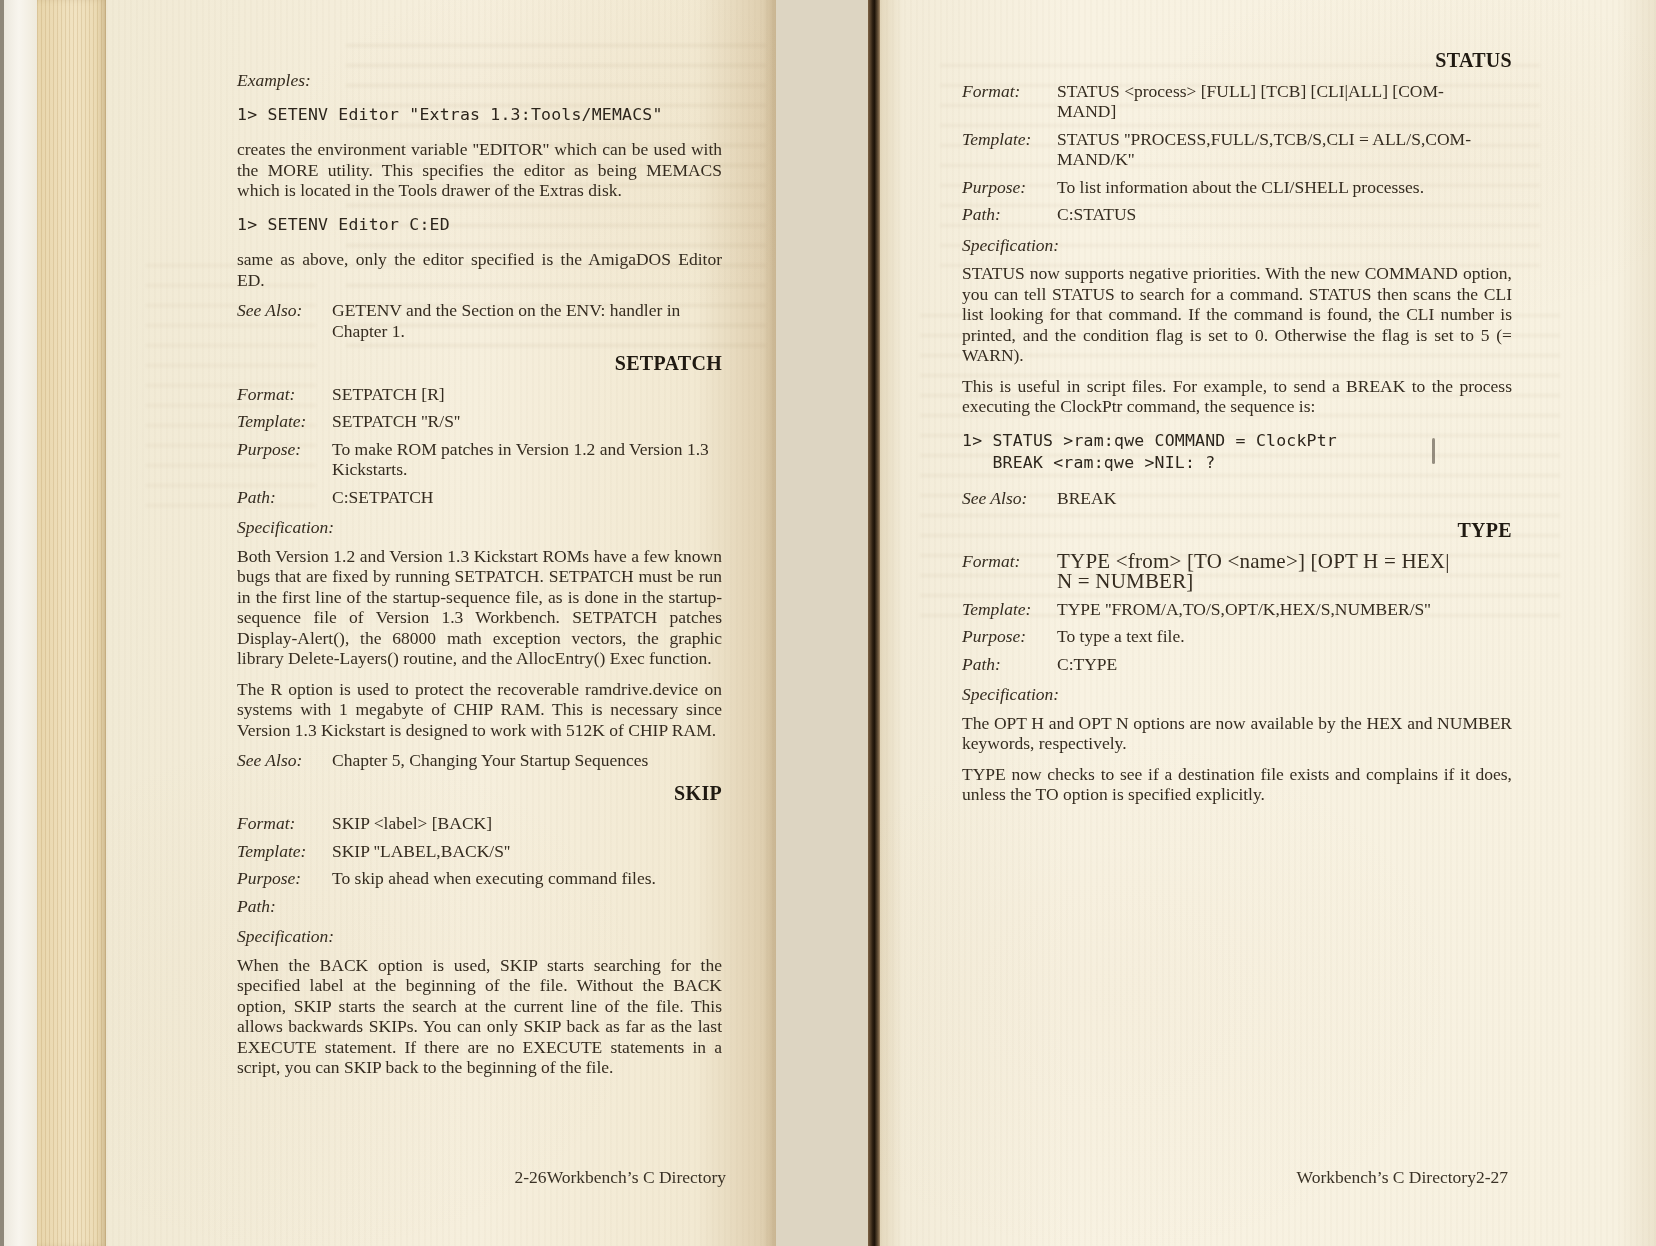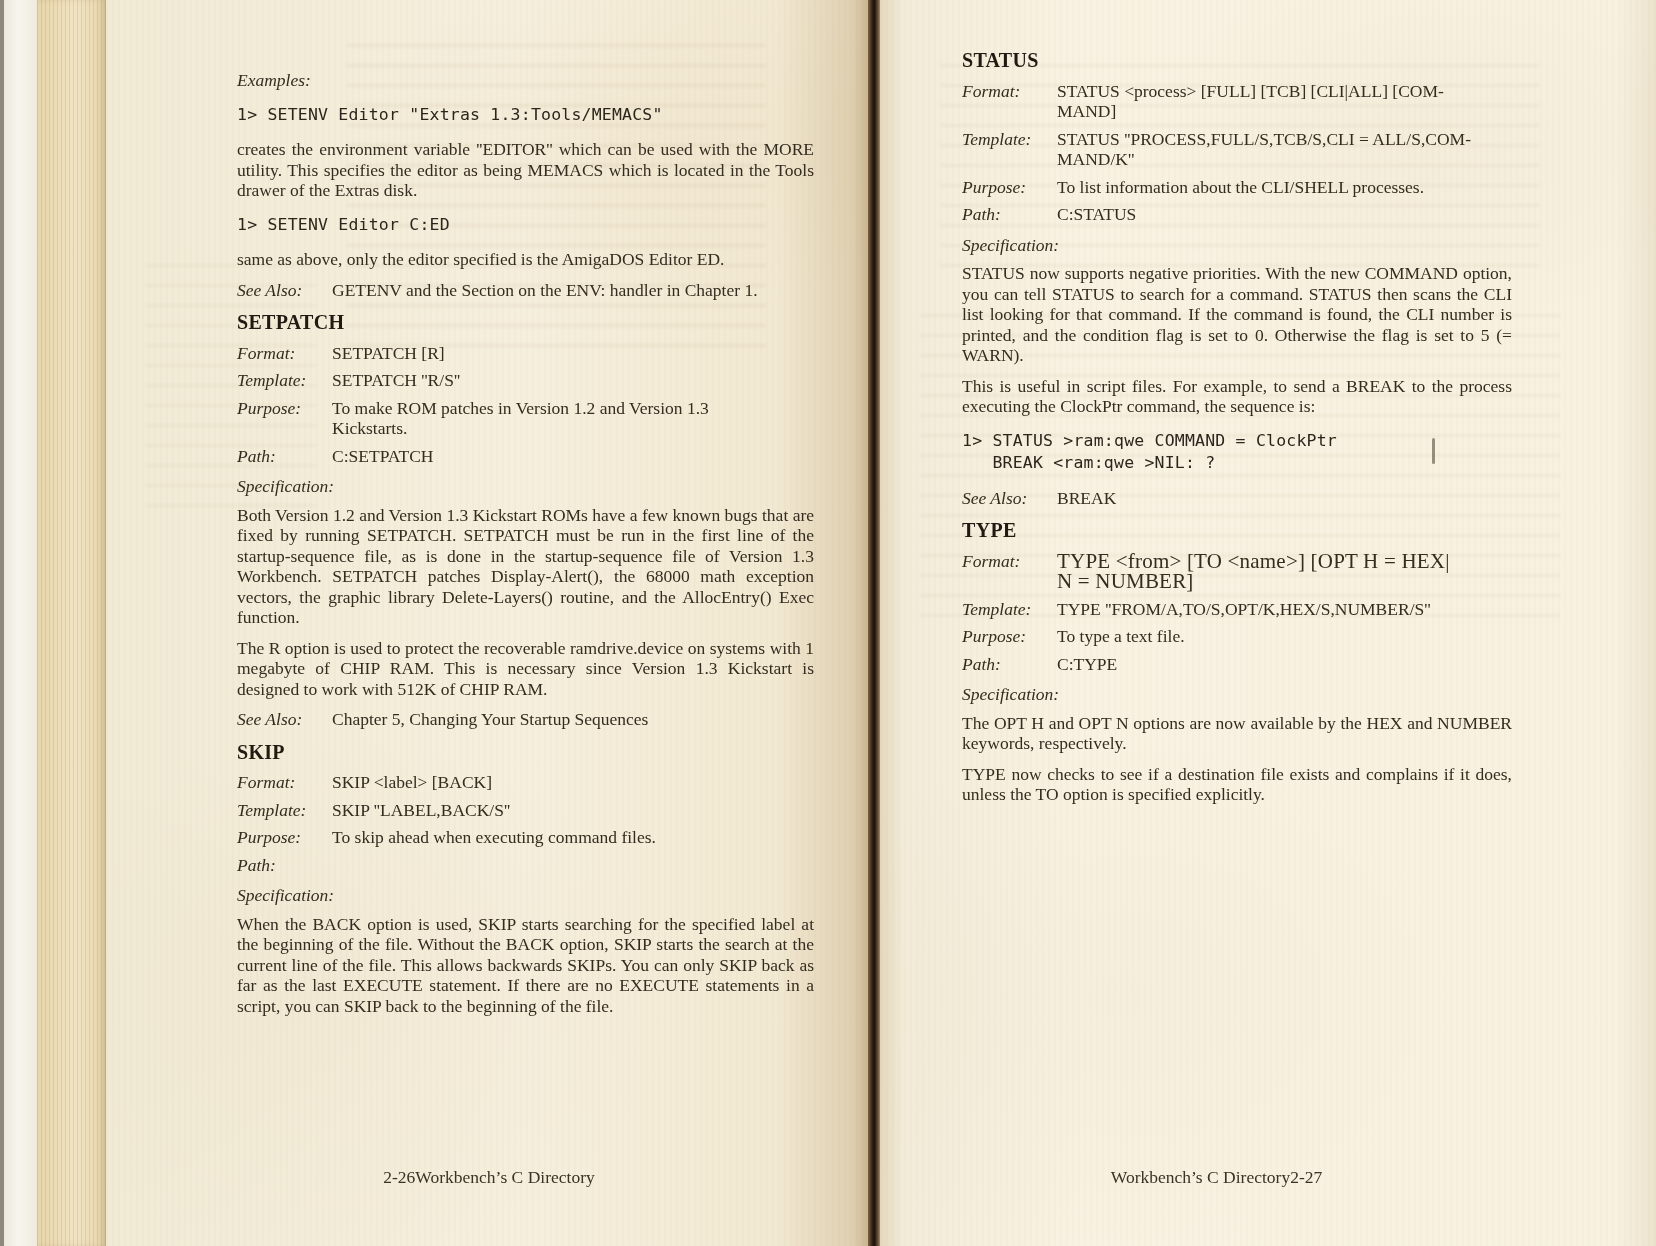--- a/index.html
+++ b/index.html
@@ -13,50 +13,50 @@
   .scan{position:absolute;inset:0;}
   .edge-hairline{position:absolute;left:0;top:0;bottom:0;width:4px;background:#8f887a;}
   .edge-white{position:absolute;left:4px;top:0;bottom:0;width:33px;
     background:linear-gradient(90deg,#ece8dd,#f8f5ee 45%,#efeadb);}
   .edge-pages{position:absolute;left:37px;top:0;bottom:0;width:69px;
     background:
       repeating-linear-gradient(90deg, rgba(164,128,70,.20) 0 1px, rgba(0,0,0,0) 1px 4px),
       linear-gradient(90deg,#e8d5aa,#f1e3c2 55%,#e9d7ae);
     box-shadow:inset -6px 0 8px -4px rgba(120,90,40,.35);}
   .page{position:absolute;top:0;bottom:0;}
-  .page-left{left:106px;width:762px;
+  .page-left{left:106px;width:670px;
     background:linear-gradient(90deg,#f1ead5 0%,#f6efdd 55%,#f2e9d2 88%,#dfcfb0 98%,#c9b591 100%);}
   .gutter{position:absolute;left:868px;top:0;bottom:0;width:12px;
     background:linear-gradient(90deg,#7d6243,#2a1d10 40%,#1e1409 55%,#6b563c 85%,#a78d6c);}
   .page-right{left:880px;width:776px;
     background:linear-gradient(90deg,#e4d8bd 0%,#f3ecd9 3%,#f8f2e2 25%,#f7f1e0 95%,#ece3cd 100%);}
   .paper-tex{position:absolute;inset:0;pointer-events:none;
     background:
       repeating-linear-gradient(90deg, rgba(120,95,55,.025) 0 2px, rgba(0,0,0,0) 2px 6px),
       radial-gradient(420px 260px at 70% 12%, rgba(190,150,90,.05), rgba(0,0,0,0) 70%),
       radial-gradient(500px 380px at 30% 80%, rgba(190,150,90,.04), rgba(0,0,0,0) 70%);}
   .bleed{position:absolute;pointer-events:none;opacity:.14;filter:blur(1.6px);
     background:repeating-linear-gradient(0deg, rgba(0,0,0,0) 0 13px, rgba(140,115,70,.55) 13px 16px, rgba(0,0,0,0) 16px 20px);}
   
   .content{position:relative;font-size:17.5px;line-height:20.5px;}
   .page-left .content{padding:60px 54px 0 131px;}
   .page-right .content{padding:50px 144px 0 82px;}
   .ilabel{font-style:italic;margin:10px 0 4px 0;}
   .para{text-align:justify;margin:8px 0 10px 0;}
   .code{font-family:"DejaVu Sans Mono","Liberation Mono",monospace;
     font-size:16.5px;letter-spacing:.2px;margin:14px 0;white-space:pre;color:#2c251c;}
-  .cmd-title{font-size:20px;font-weight:bold;text-align:left;
+  .cmd-title{font-size:20px;font-weight:bold;text-align:right;
     margin:12px 0 10px 0;color:#201a12;letter-spacing:.3px;}
   .drow{display:grid;grid-template-columns:95px 1fr;margin:7px 0;}
   .dlbl{font-style:italic;}
   .dval{white-space:pre-line;}
   .dval.mono{font-family:Liberation Serif, serif;font-size:21px;letter-spacing:.2px;}
   .codeblock{margin:14px 0;}
   .codeblock .code{margin:0 0 2px 0;}
-  .page-footer{position:absolute;bottom:58px;display:flex;justify-content:center;
+  .page-footer{position:absolute;bottom:58px;display:flex;justify-content:flex-end;
     font-size:17.5px;color:#3a3226;}
   .page-left .page-footer{left:54px;right:50px;}
   .page-right .page-footer{left:45px;right:148px;}
   .mark{position:absolute;width:3px;height:26px;background:rgba(70,60,50,.55);border-radius:2px;}
 </style>
 </head>
 <body>
 
 <div class="scan">
   <div class="edge-hairline"></div>

